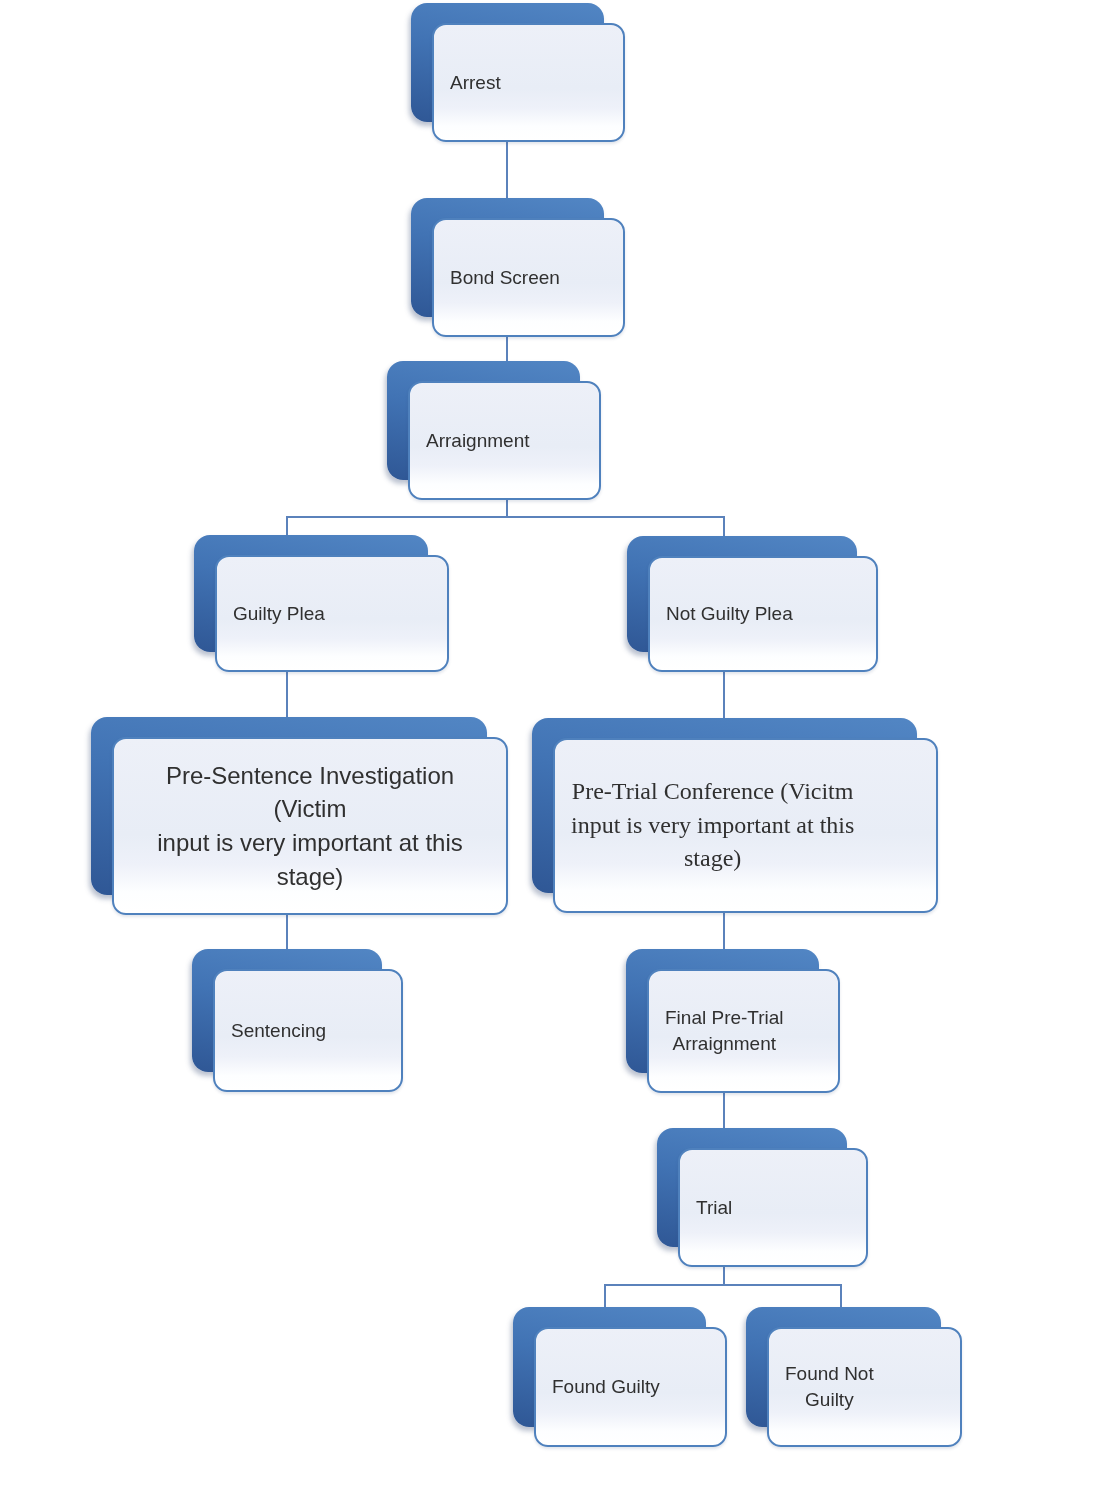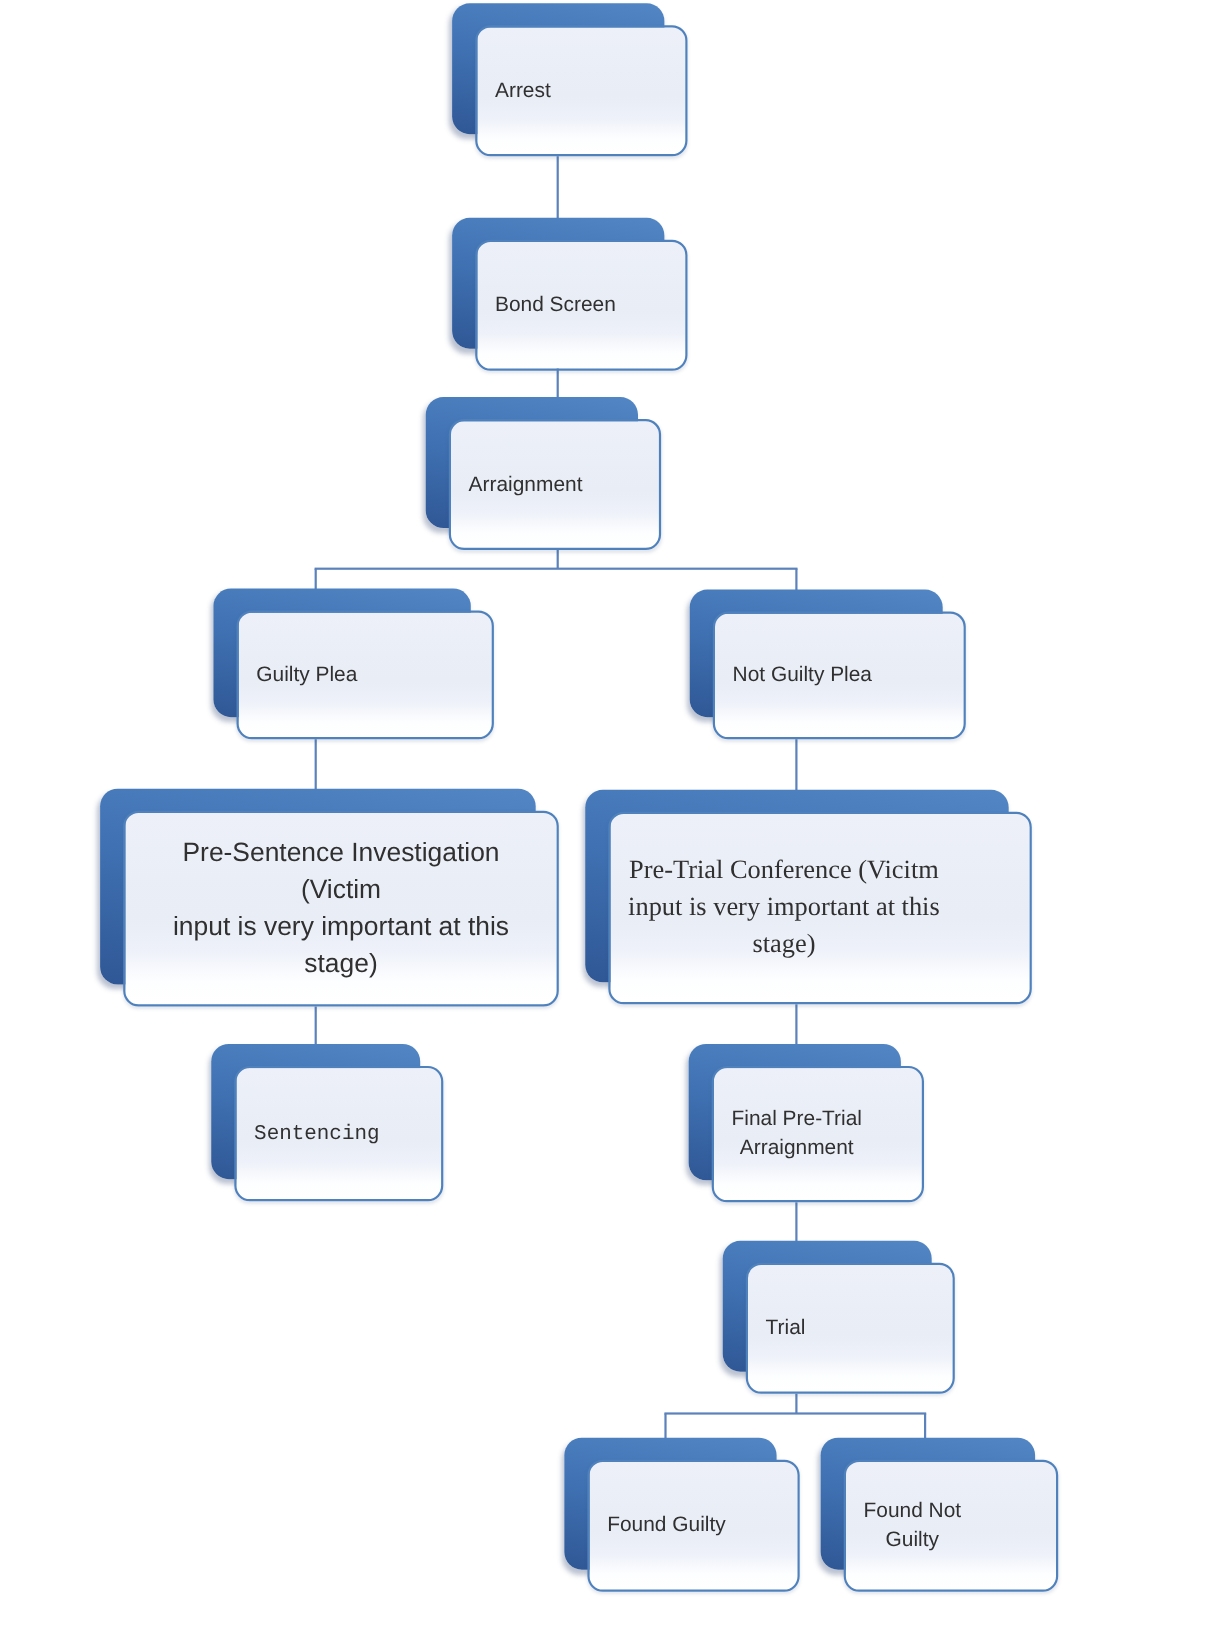--- a/index.html
+++ b/index.html
@@ -122,21 +122,21 @@
 
   <div class="node large" style="left:553px; top:738px; width:385px; height:175px;font-family:Liberation Serif, serif;">
     <div class="back"></div>
     <div class="front">
       <span class="label">Pre-Trial Conference (Vicitm
 input is very important at this
 stage)</span>
     </div>
   </div>
 
-  <div class="node" style="left:213px; top:969px; width:190px; height:123px;font-family:Liberation Mono, monospace;">
+  <div class="node" style="left:213px; top:969px; width:190px; height:123px;">
     <div class="back"></div>
     <div class="front">
       <span class="label">Sentencing</span>
     </div>
   </div>
 
   <div class="node" style="left:647px; top:969px; width:193px; height:124px;">
     <div class="back"></div>
     <div class="front">
       <span class="label">Final Pre-Trial

